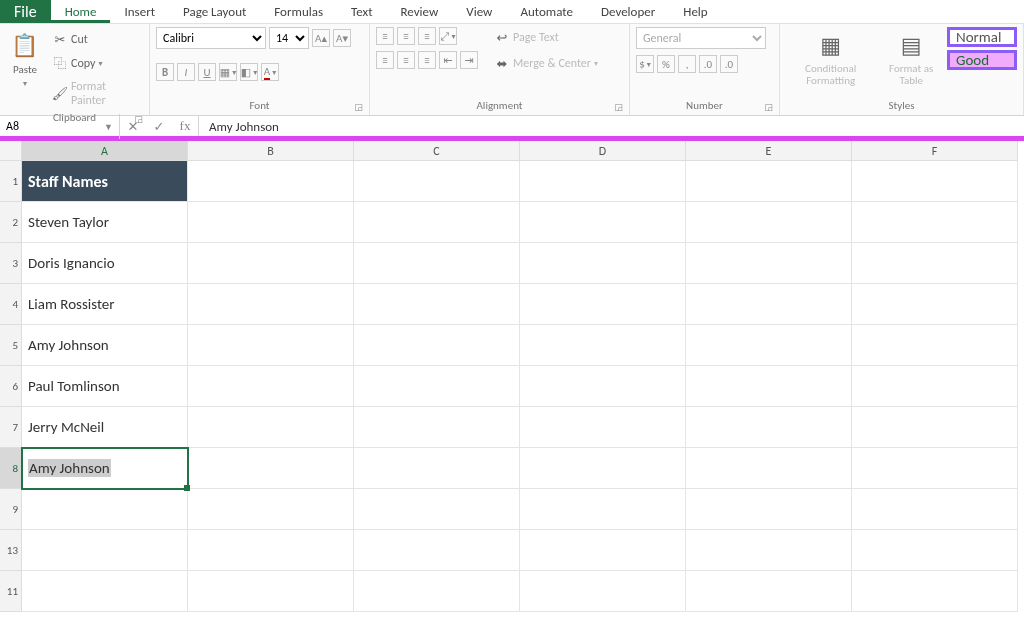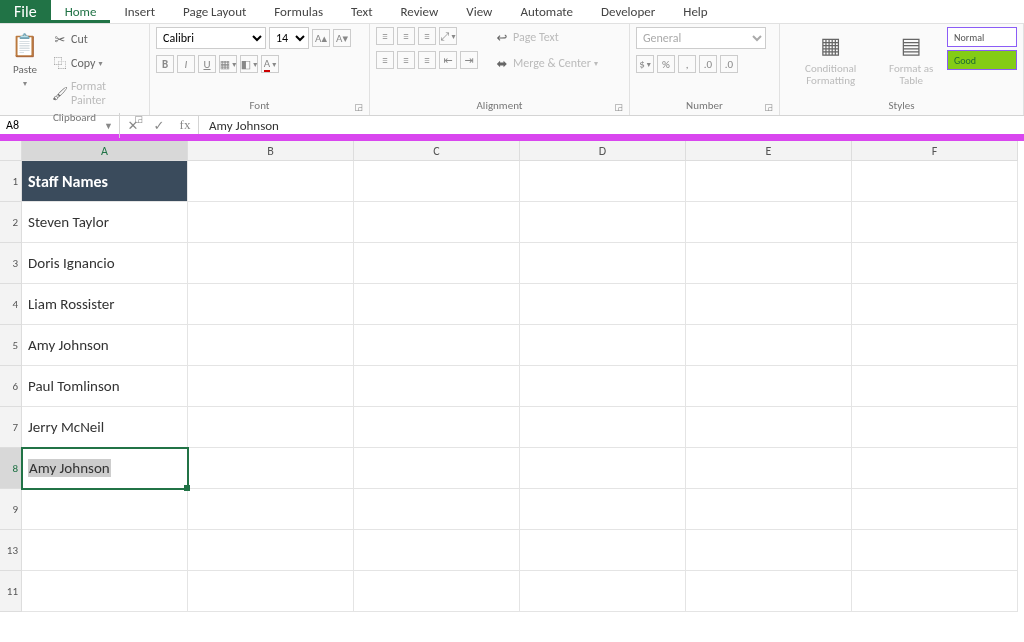--- a/index.html
+++ b/index.html
@@ -24,26 +24,26 @@
 .big-btn { display:flex; flex-direction:column; align-items:center; justify-content:flex-start; padding:2px 4px; color:#666; font-size:11px; text-align:center; gap:2px;}
 .big-btn.disabled { color:#bbb; }
 .iconbox { width:16px; height:16px; display:flex; align-items:center; justify-content:center; font-size:13px; color:#666;}
 .iconbox.lg { width:30px; height:32px; font-size:22px;}
 select.ribbon-select { height:22px; border:1px solid #ccc; background:#fff; font-size:12px; padding:0 2px;}
 .fontname { width:110px;} .fontsize{ width:40px; text-align:left;}
 .square { width:18px; height:18px; border:1px solid #ccc; display:inline-flex; align-items:center; justify-content:center; font-size:11px; color:#888;}
 .dd-arrow::after{ content:"▾"; font-size:8px; color:#888; margin-left:2px;}
 
 
-.style-item{ width:70px; height:20px; border:1px solid #8b5cf6; background:#fff; display:flex; align-items:center; padding:0 6px; font-size:10px; color:#555;}
-.style-item.good{ background:#84cc16; color:#1e6b31;}
+.style-item{ width:70px; height:20px; border:3px solid #8b5cf6; background:#fff; display:flex; align-items:center; padding:0 6px; font-size:15px; color:#555;}
+.style-item.good{ background:#f0abfc; color:#1e6b31;}
 .style-item.normal{ background:#fff;}
 
 
-.formula-bar { display:flex; align-items:center; height:25px; border-bottom:7px solid #d946ef; background:#fff;}
+.formula-bar { display:flex; align-items:center; height:25px; border-bottom:5px solid #d946ef; background:#fff;}
 .namebox { width:120px; height:25px; border:none; border-right:1px solid #d4d4d4; padding:0 6px; font-size:12px; display:flex; align-items:center; justify-content:space-between;}
 .namebox input{ border:none; outline:none; width:80px; font-size:12px;}
 .fb-btns{ display:flex; border-right:1px solid #d4d4d4; height:100%; align-items:center;}
 .fb-btn{ width:26px; text-align:center; color:#888; font-size:13px;}
 .fx{ font-family:"Times New Roman",serif;}
 .formula-input{ flex:1; padding:0 10px; font-size:13px; color:#333;}
 
 
 .grid { display:grid; grid-template-columns: 22px 166px 166px 166px 166px 166px 166px; }
 .colhdr, .rowhdr, .corner { background:#f3f3f3; border-right:1px solid #ddd; border-bottom:1px solid #ddd; display:flex; align-items:center; justify-content:center; font-size:12px; color:#555; height:20px;}
@@ -94,21 +94,21 @@
         <div class="btn disabled">
             <span class="iconbox">🖌</span>
             <span>Format Painter</span>
           </div>
       </div>
     </div>
     <div class="group-label"><span>Clipboard</span><span class="dlaunch">◲</span></div>
   </div>
 
   <div class="group" style="width:220px">
-    <div class="group-body col" style="gap:6px">
+    <div class="group-body col" style="gap:14px">
       <div class="row">
         <select class="ribbon-select fontname"><option>Calibri</option></select>
         <select class="ribbon-select fontsize"><option>14</option></select>
         <span class="square">A▴</span>
         <span class="square">A▾</span>
       </div>
       <div class="row">
         <span class="square" style="font-weight:bold">B</span>
         <span class="square" style="font-style:italic">I</span>
         <span class="square" style="text-decoration:underline">U</span>

